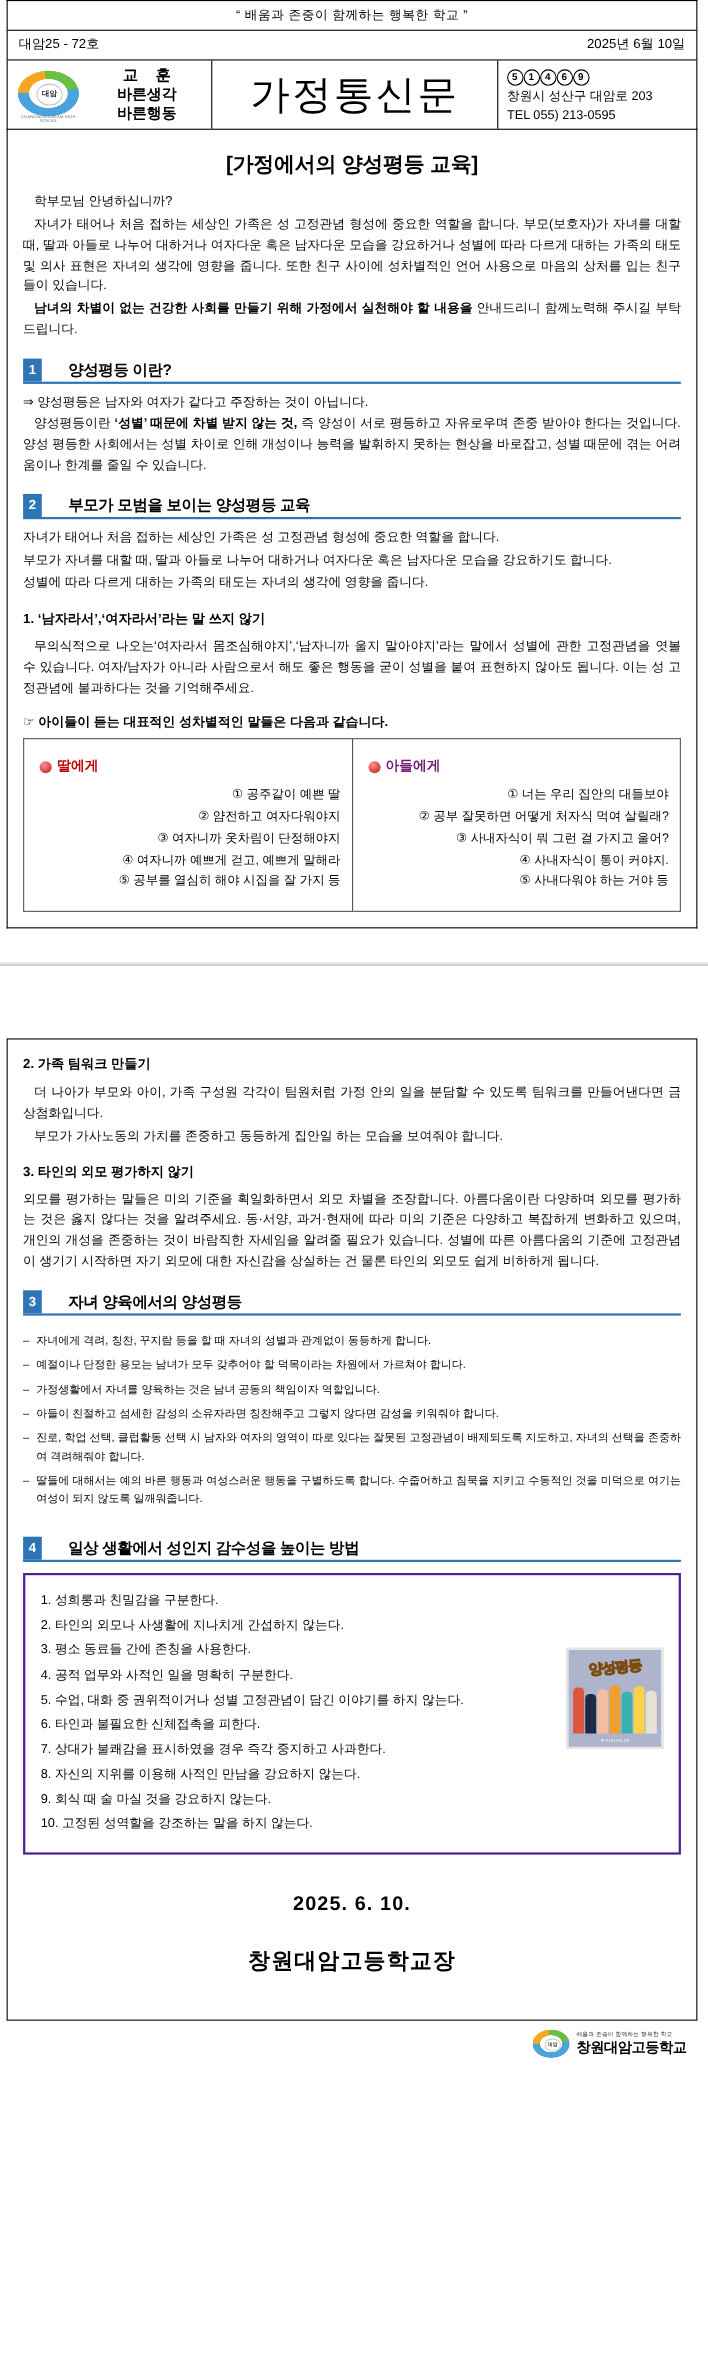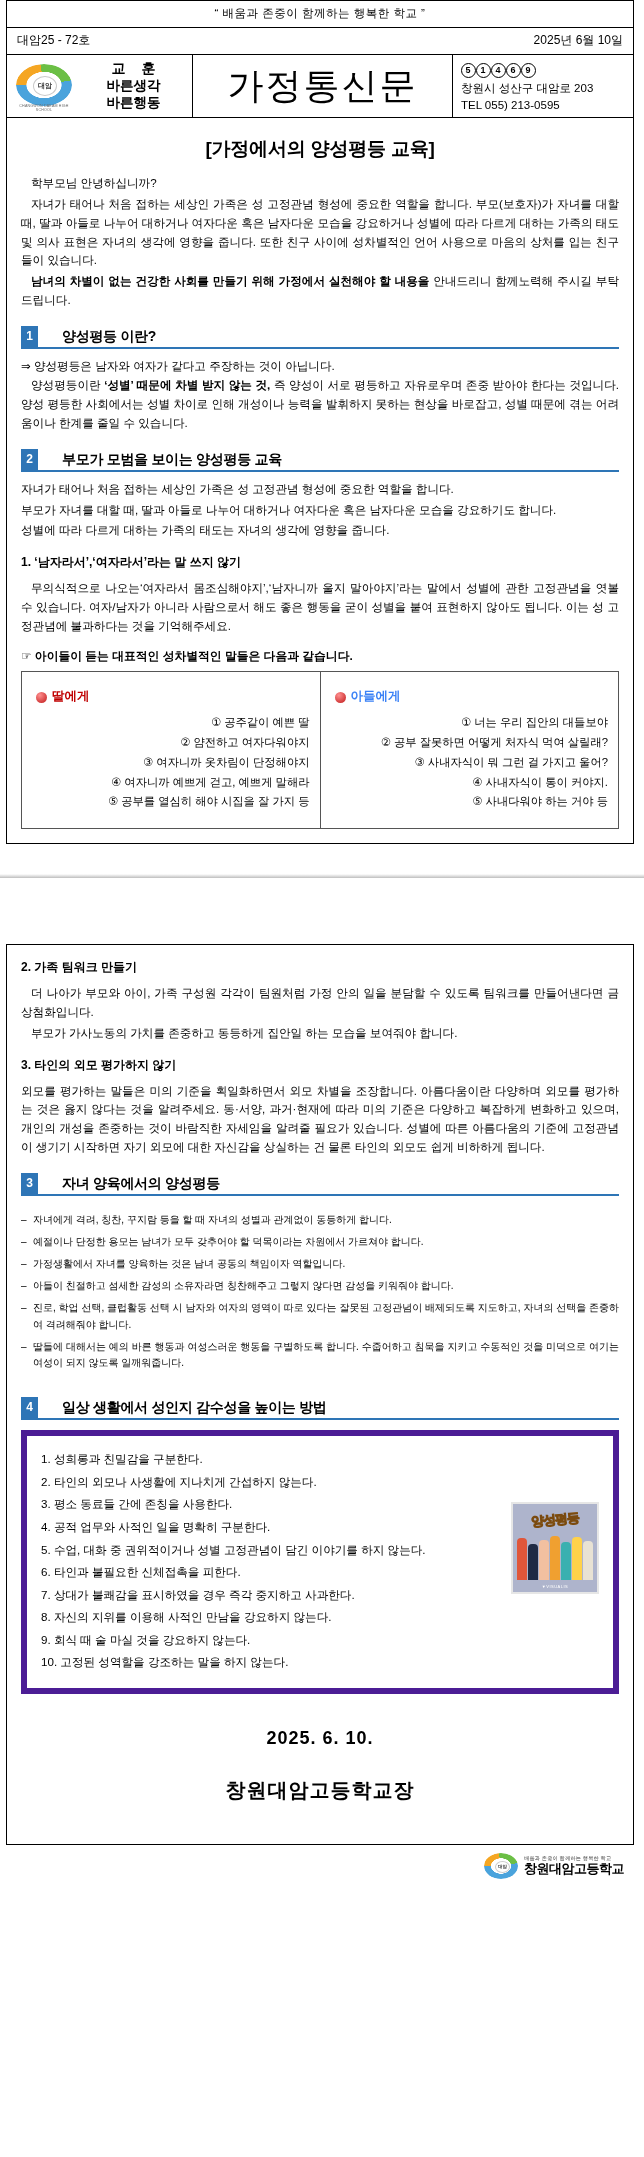--- a/index.html
+++ b/index.html
@@ -236,21 +236,21 @@
   .say-table td.left-cell { border-right: 1px solid #555; }
   .say-head {
     font-weight: bold;
     font-size: 12.5px;
     margin-bottom: 5px;
     display: flex;
     align-items: center;
     gap: 5px;
   }
   .say-head.pink { color: #c00000; }
-  .say-head.blue { color: #3b82f6; }
+  .say-head.blue { color: #701a75; }
   .bullet-dot {
     width: 11px; height: 11px;
     border-radius: 50%;
     background: radial-gradient(circle at 35% 30%, #ff8f8f, #d23b3b 70%);
     display: inline-block;
     flex: 0 0 11px;
   }
   .say-list { margin: 0; padding: 0; list-style: none; }
   .say-list li { white-space: nowrap; }
 
@@ -276,21 +276,21 @@
     text-align: justify;
   }
   .dash-list li::before {
     content: "–";
     position: absolute;
     left: 0;
   }
 
   
   .practice-wrap {
-    border: 6px solid #4c1d95;
+    border: 2px solid #4c1d95;
     margin-top: 10px;
     padding: 12px 14px 14px;
     display: flex;
     gap: 10px;
     position: relative;
   }
   .practice-list {
     margin: 0; padding: 0;
     list-style: none;
     flex: 1;

